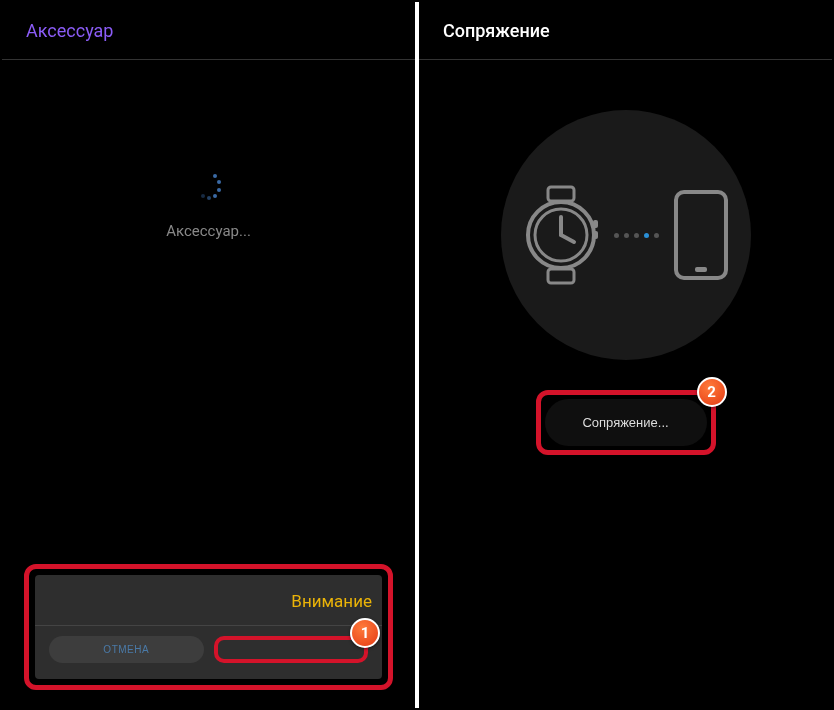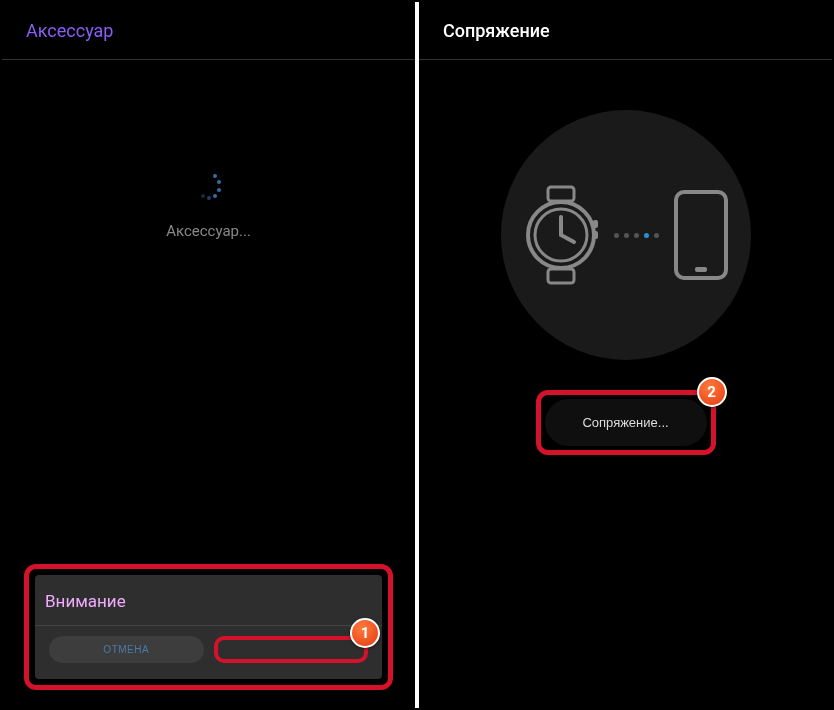--- a/index.html
+++ b/index.html
@@ -72,24 +72,24 @@
       border: 5px solid #d4132a;
       border-radius: 12px;
       padding: 6px;
     }
     .dialog {
       background: #2e2e2e;
       border-radius: 4px;
       overflow: hidden;
     }
     .dialog-title {
-      text-align: left;
+      text-align: right;
       font-size: 17px;
       padding: 16px 10px 14px;
-      color: #f0abfc;
+      color: #eab308;
       border-bottom: 1px solid #444;
     }
     .dialog-body {
       padding: 14px 18px 10px;
       font-size: 13.5px;
       line-height: 1.4;
       color: #bbb;
     }
     .dialog-actions {
       display: flex;

